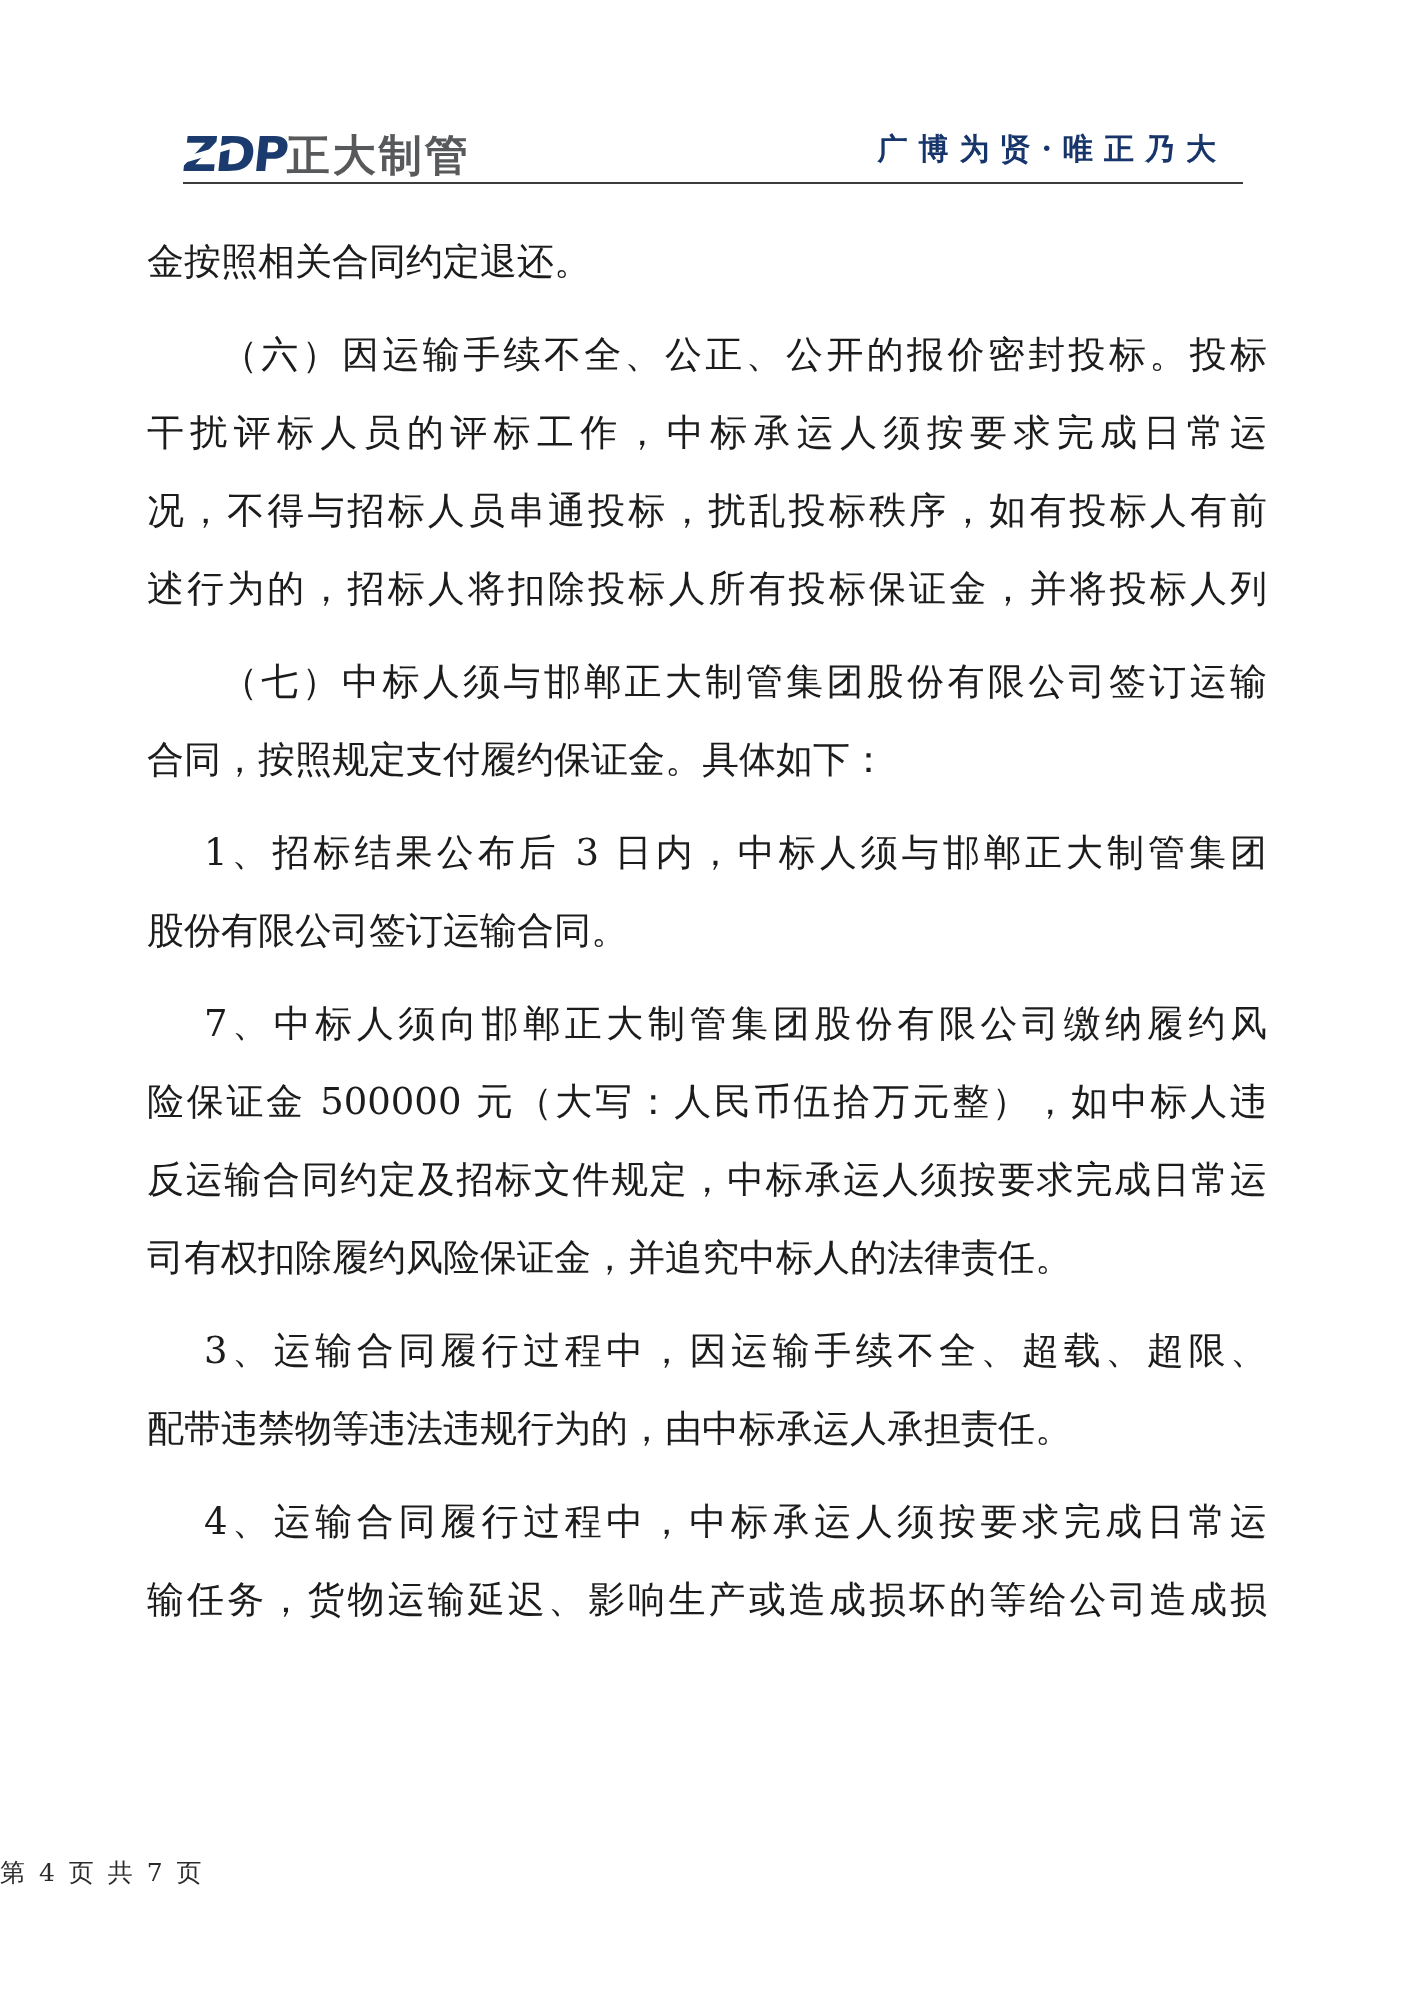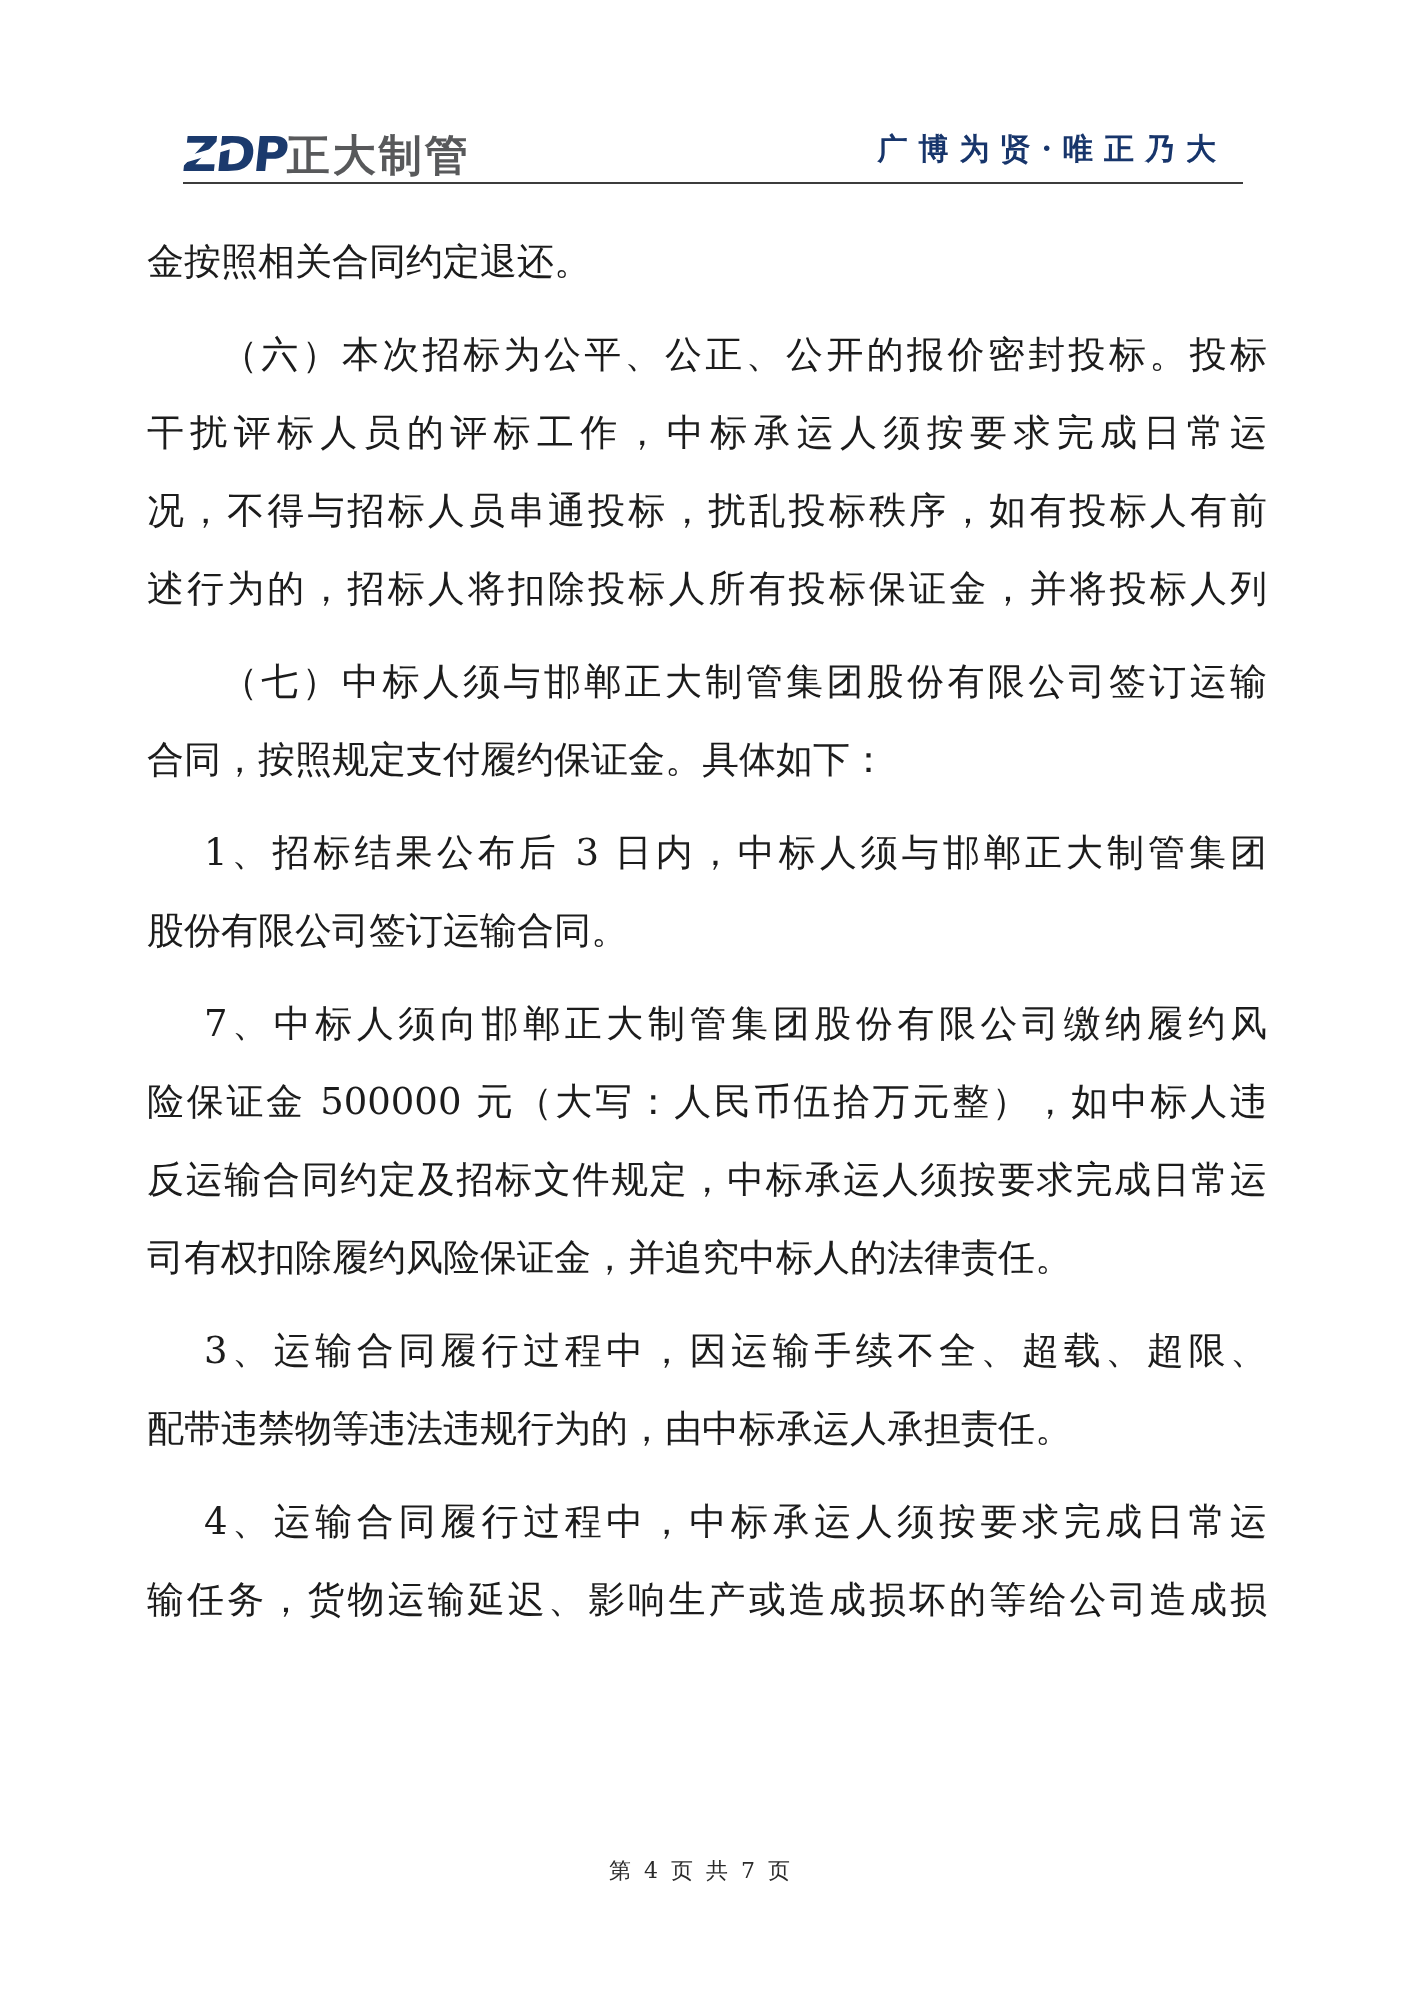--- a/index.html
+++ b/index.html
@@ -72,22 +72,22 @@
     white-space: normal;
     text-align: justify;
     text-align-last: justify;
   }
   .line.indent-cn { text-indent: 74px; }
   .line.indent-num { text-indent: 57px; }
 
   
   .footer {
     position: absolute; left: 0; top: 1856px; width: 1402px;
-    text-align: center;
-    font-size: 22px;
+    text-align: left;
+    font-size: 25px;
     letter-spacing: 3px;
     color: #2b2b2b;
   }
 </style>
 </head>
 <body>
 
 <div class="header">
   <div class="logo-row">
     <span class="logo-zdp">
@@ -98,21 +98,21 @@
   </div>
   <div class="slogan">广博为贤·唯正乃大</div>
   <div class="header-rule"></div>
 </div>
 
 <div class="doc-body">
   <div class="para">
     <div class="line plain">金按照相关合同约定退还。</div>
   </div>
   <div class="para">
-    <div class="line indent-cn stretch">（六）本次招标为公平、公正、公开的报价密封投标。投标</div>
+    <div class="line indent-cn stretch">（六）因运输手续不全、公正、公开的报价密封投标。投标</div>
     <div class="line stretch">干扰评标人员的评标工作，中标承运人须按要求完成日常运</div>
     <div class="line stretch">况，不得与招标人员串通投标，扰乱投标秩序，如有投标人有前</div>
     <div class="line stretch">述行为的，招标人将扣除投标人所有投标保证金，并将投标人列</div>
   </div>
   <div class="para">
     <div class="line indent-cn stretch">（七）中标人须与邯郸正大制管集团股份有限公司签订运输</div>
     <div class="line plain">合同，按照规定支付履约保证金。具体如下：</div>
   </div>
   <div class="para">
     <div class="line indent-num stretch">1、招标结果公布后 3 日内，中标人须与邯郸正大制管集团</div>

